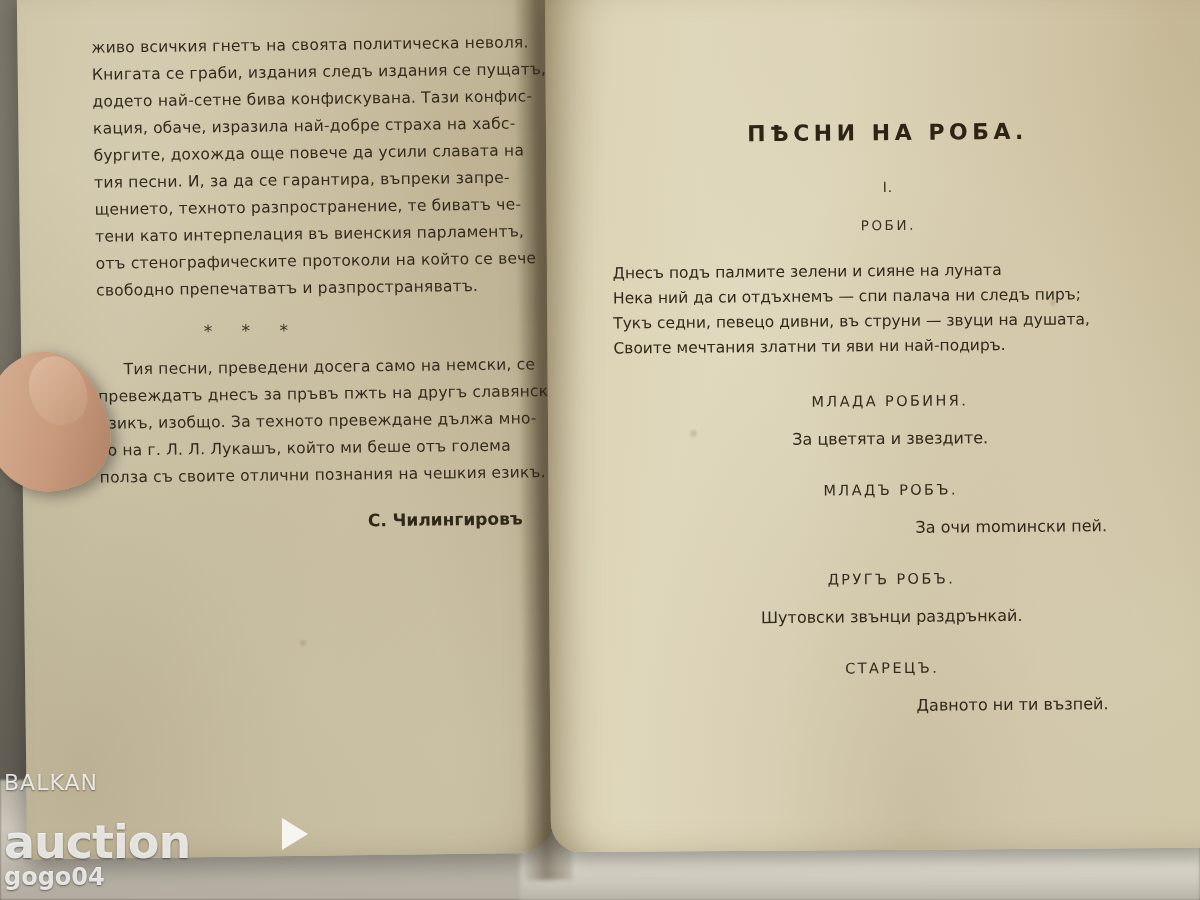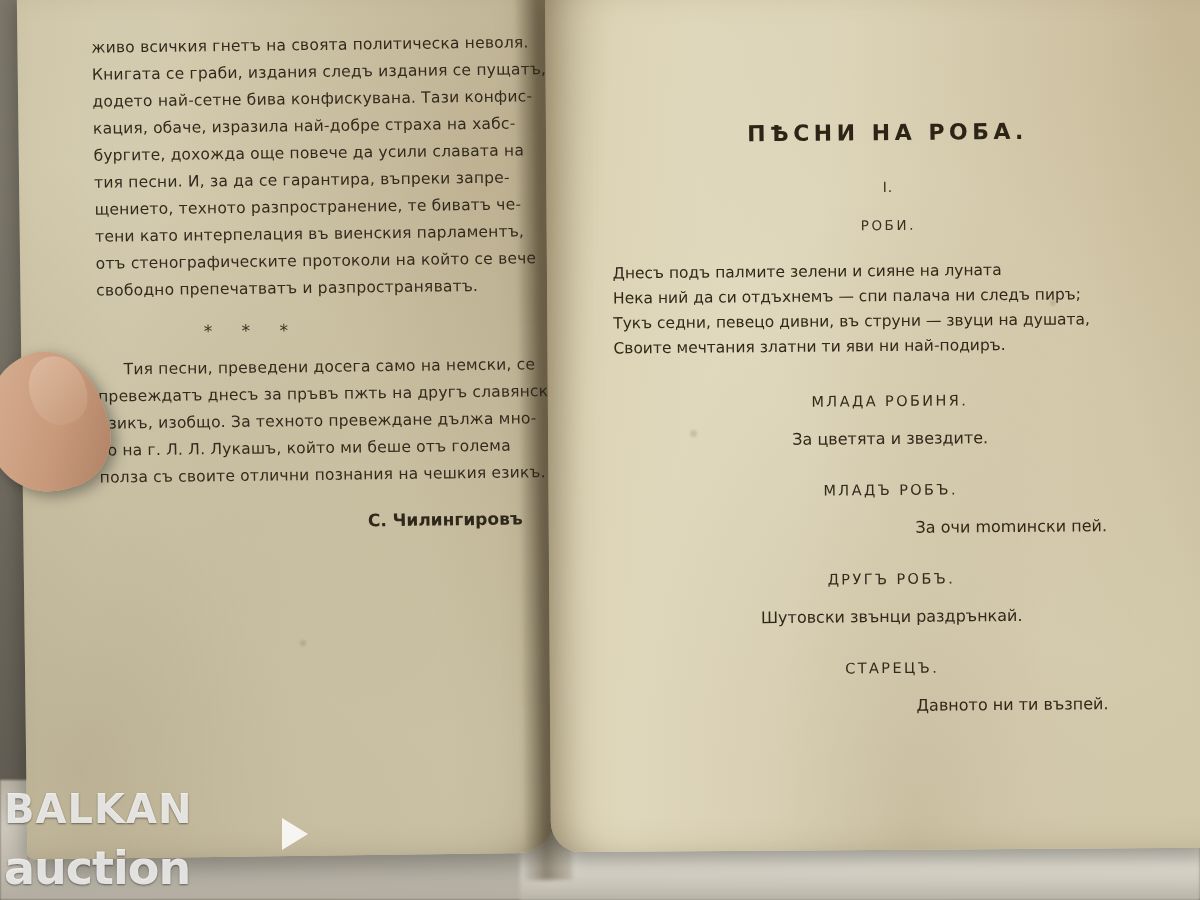--- a/index.html
+++ b/index.html
@@ -206,22 +206,22 @@
   .watermark {
     position: absolute;
     left: 4px;
     bottom: 10px;
     width: 330px;
     color: rgba(255,255,255,0.82);
     text-shadow: 0 1px 2px rgba(0,0,0,0.45);
     pointer-events: none;
   }
   .wm-balkan {
-    font-size: 40px;
-    font-weight: 700;
+    font-size: 22px;
+    font-weight: 400;
     letter-spacing: 1px;
     line-height: 26px;
   }
   .wm-auction {
     font-size: 46px;
     font-weight: 700;
     line-height: 44px;
     letter-spacing: -1px;
     margin-top: 24px;
   }
@@ -313,16 +313,17 @@
   <div class="spot" style="left:690px;top:430px;width:7px;height:7px;"></div>
   <div class="spot" style="left:880px;top:580px;width:5px;height:5px;"></div>
   <div class="spot" style="left:1050px;top:300px;width:6px;height:6px;"></div>
   <div class="spot" style="left:300px;top:640px;width:6px;height:6px;"></div>
 
   <div class="thumb"></div>
 
   <div class="watermark">
     <div class="wm-balkan">BALKAN</div>
     <div class="wm-auction">auction</div>
+    <div class="wm-user">gogo04</div>
   </div>
   <div class="wm-play"></div>
 
 </div>
 
 </body></html>

